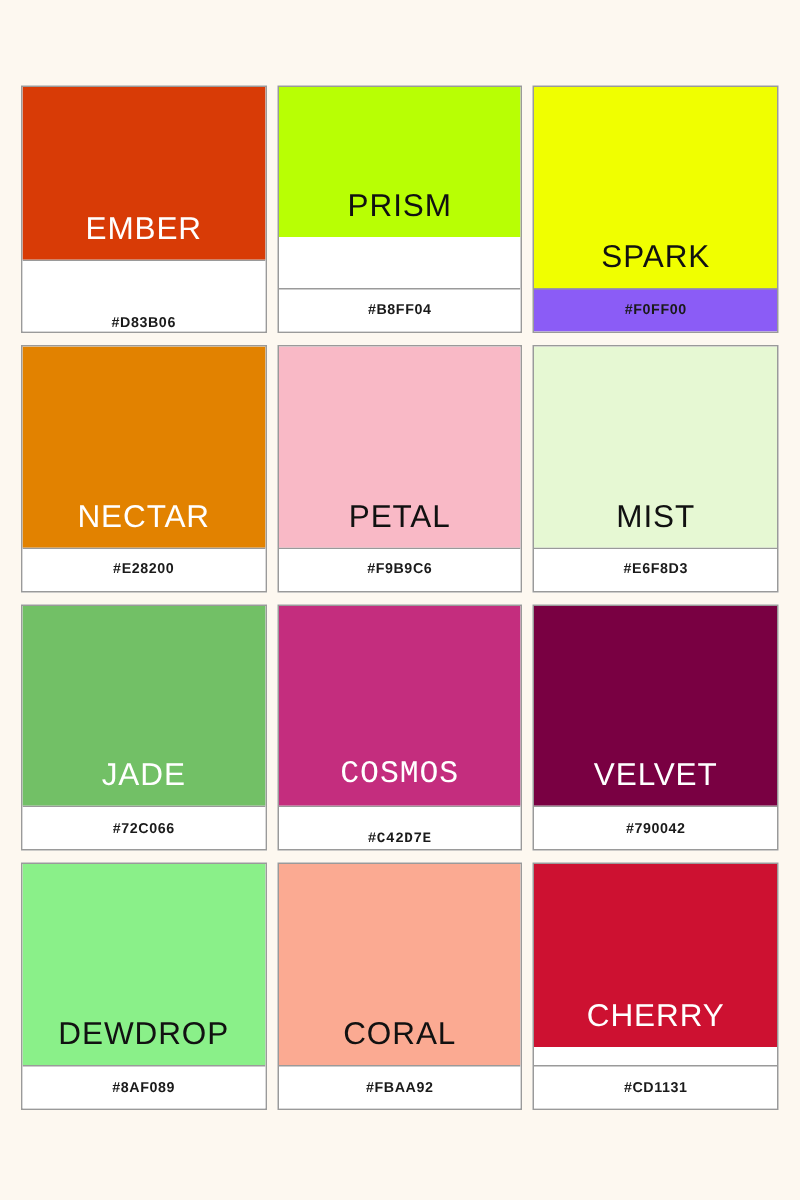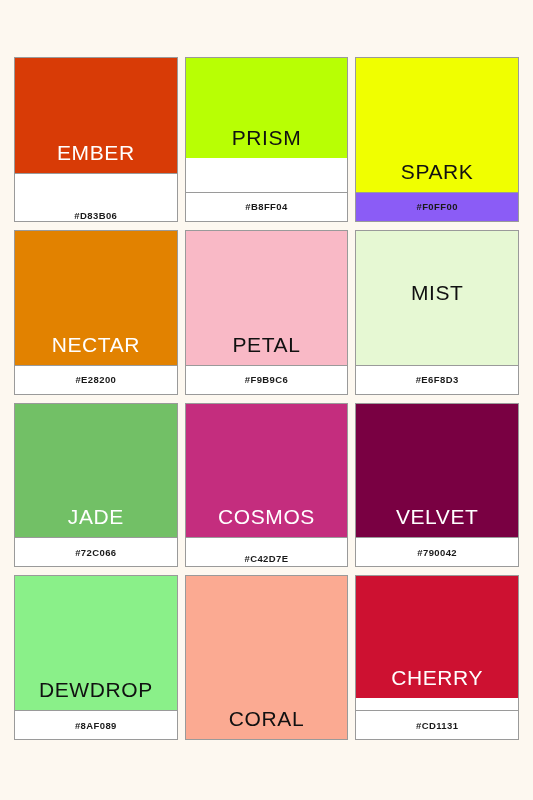--- a/index.html
+++ b/index.html
@@ -102,36 +102,36 @@
     </div>
     <div class="swatch-card" style="border-color: rgb(154, 154, 154);">
       <div class="swatch-color" style="background: rgb(249, 185, 198);">
         <span class="swatch-name" style="color: rgb(17, 17, 17);">PETAL</span>
       </div>
       <div class="swatch-hex-bar" style="background: rgb(255, 255, 255); border-top-color: rgb(154, 154, 154);">
         <span class="swatch-hex" style="color: rgb(26, 26, 26);">#F9B9C6</span>
       </div>
     </div>
     <div class="swatch-card" style="border-color: rgb(154, 154, 154);">
-      <div class="swatch-color" style="background: rgb(230, 248, 211); align-items: center;">
+      <div class="swatch-color" style="background: rgb(230, 248, 211);">
         <span class="swatch-name" style="color: rgb(17, 17, 17);">MIST</span>
       </div>
       <div class="swatch-hex-bar" style="background: rgb(255, 255, 255); border-top-color: rgb(154, 154, 154);">
         <span class="swatch-hex" style="color: rgb(26, 26, 26);">#E6F8D3</span>
       </div>
     </div>
     <div class="swatch-card" style="border-color: rgb(154, 154, 154);">
       <div class="swatch-color" style="background: rgb(114, 192, 102);">
         <span class="swatch-name" style="color: rgb(255, 255, 255);">JADE</span>
       </div>
       <div class="swatch-hex-bar" style="background: rgb(255, 255, 255); border-top-color: rgb(154, 154, 154);">
         <span class="swatch-hex" style="color: rgb(26, 26, 26);">#72C066</span>
       </div>
     </div>
-    <div class="swatch-card" style="border-color: rgb(154, 154, 154);">
+    <div class="swatch-card" style="border-color: rgb(154, 154, 154); font-family: Liberation Mono, monospace;">
       <div class="swatch-color" style="background: rgb(196, 45, 126);">
         <span class="swatch-name" style="color: rgb(255, 255, 255);">COSMOS</span>
       </div>
       <div class="swatch-hex-bar" style="background: rgb(255, 255, 255); border-top-color: rgb(154, 154, 154);">
         <span class="swatch-hex" style="color: rgb(26, 26, 26); margin-top: 12px;">#C42D7E</span>
       </div>
     </div>
     <div class="swatch-card" style="border-color: rgb(154, 154, 154); text-align: right;">
       <div class="swatch-color" style="background: rgb(121, 0, 66);">
         <span class="swatch-name" style="color: rgb(255, 255, 255);">VELVET</span>
@@ -145,20 +145,23 @@
         <span class="swatch-name" style="color: rgb(17, 17, 17);">DEWDROP</span>
       </div>
       <div class="swatch-hex-bar" style="background: rgb(255, 255, 255); border-top-color: rgb(154, 154, 154);">
         <span class="swatch-hex" style="color: rgb(26, 26, 26);">#8AF089</span>
       </div>
     </div>
     <div class="swatch-card" style="border-color: rgb(154, 154, 154);">
       <div class="swatch-color" style="background: rgb(251, 170, 146);">
         <span class="swatch-name" style="color: rgb(17, 17, 17);">CORAL</span>
       </div>
+      <div class="swatch-hex-bar" style="background: rgb(255, 255, 255); border-top-color: rgb(154, 154, 154);">
+        <span class="swatch-hex" style="color: rgb(26, 26, 26);">#FBAA92</span>
+      </div>
     </div>
     <div class="swatch-card" style="border-color: rgb(154, 154, 154); gap: 12px;">
       <div class="swatch-color" style="background: rgb(205, 17, 49);">
         <span class="swatch-name" style="color: rgb(255, 255, 255);">CHERRY</span>
       </div>
       <div class="swatch-hex-bar" style="background: rgb(255, 255, 255); border-top-color: rgb(154, 154, 154);">
         <span class="swatch-hex" style="color: rgb(26, 26, 26);">#CD1131</span>
       </div>
     </div>
   </div>

